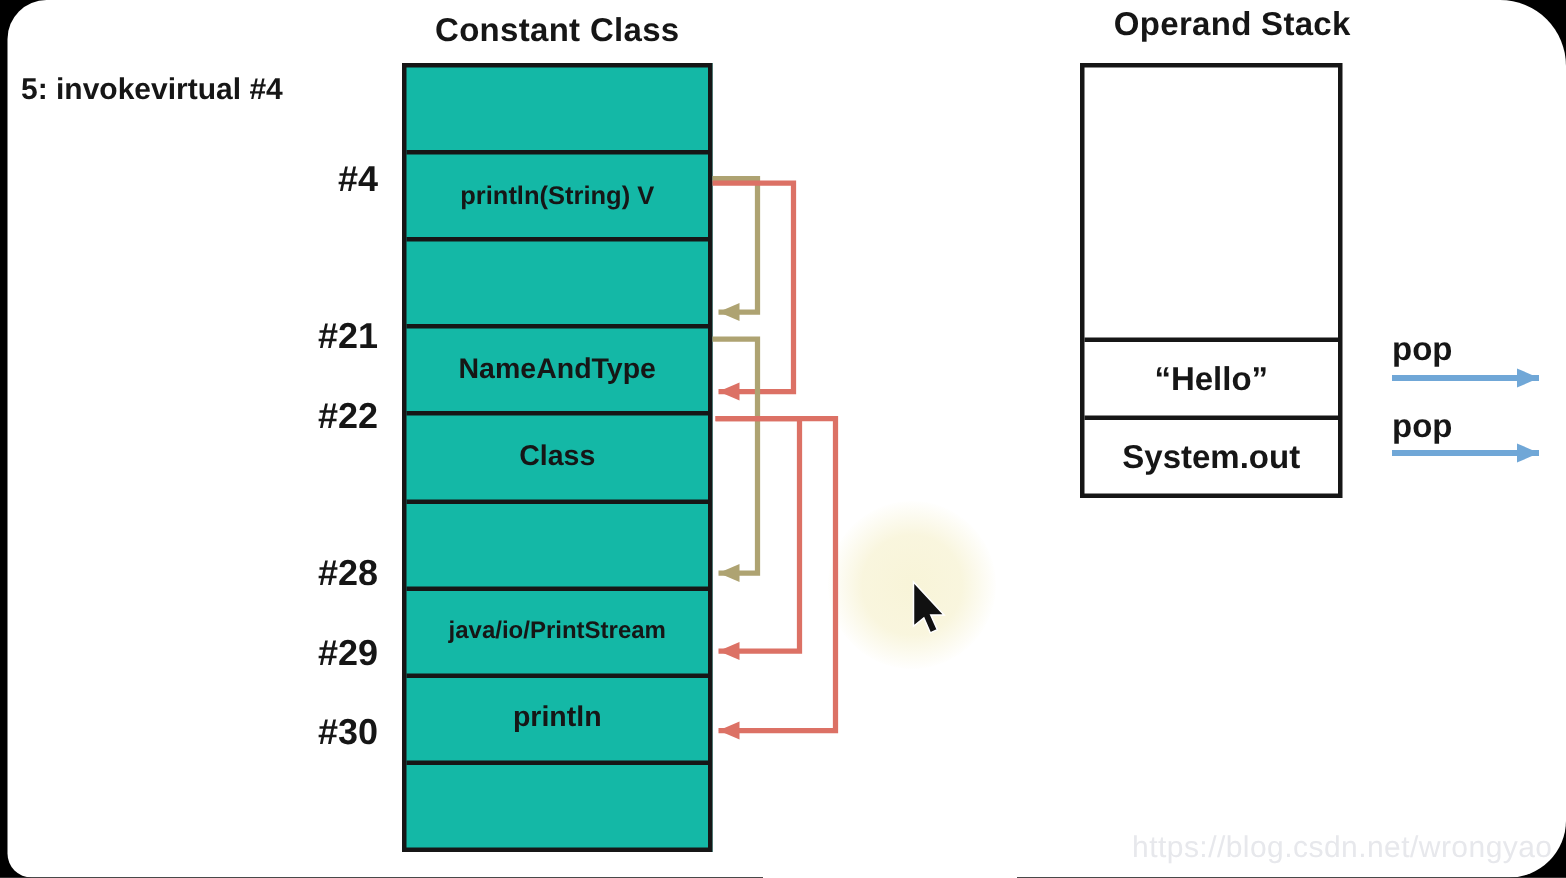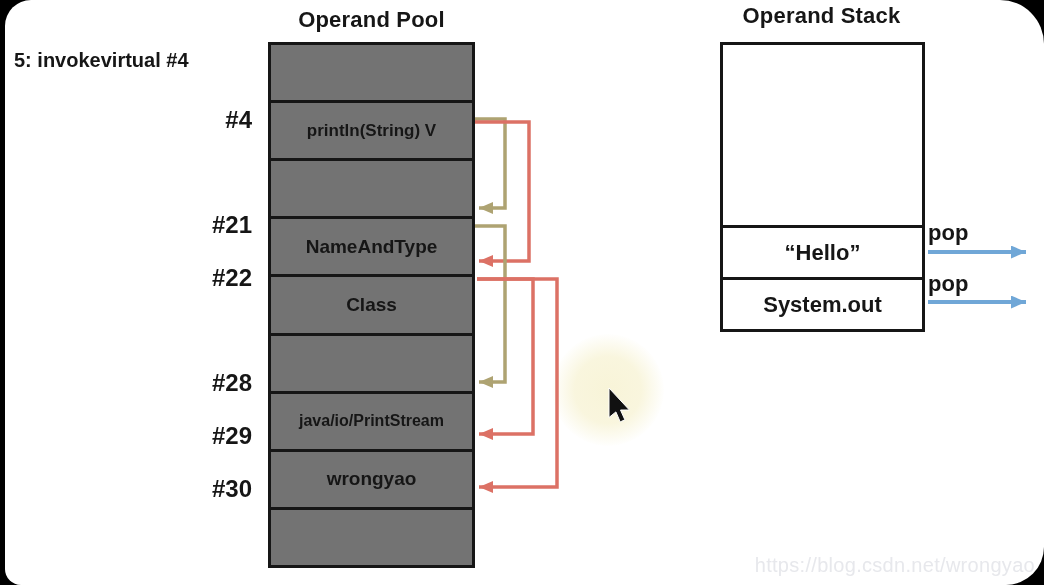--- a/index.html
+++ b/index.html
@@ -6,29 +6,29 @@
   .stage{position:relative;width:1044px;height:585px;background:var(--frame-bg,#000);overflow:hidden;
          font-family:"Liberation Sans","DejaVu Sans",sans-serif;color:var(--ink,#161616);}
   .slide{position:absolute;left:5px;top:0;right:0;bottom:0;background:var(--slide-bg,#fff);
          border-radius:26px 44px 38px 16px;}
   .title{position:absolute;font-weight:bold;font-size:22px;text-align:center;letter-spacing:.2px;}
   .cp-title{left:268px;width:207px;top:7px;}
   .os-title{left:714px;width:215px;top:3px;}
   .instruction{position:absolute;left:14px;top:49px;font-weight:bold;font-size:20px;}
   
   .pool{position:absolute;left:268px;top:42px;width:207px;height:526px;
-        border:3px solid var(--ink,#161616);box-sizing:border-box;display:flex;flex-direction:column;background:#737373;}
+        border:3px solid var(--ink,#161616);box-sizing:border-box;display:flex;flex-direction:column;background:#14b8a6;}
   .pool-row{flex:1;display:flex;align-items:center;justify-content:center;
             border-bottom:3px solid var(--ink,#161616);font-weight:bold;font-size:19px;box-sizing:border-box;}
   .pool-row:last-child{border-bottom:none;}
   .pool-row.fs17{font-size:17px;} .pool-row.fs16{font-size:16px;} .pool-row.fs15{font-size:15px;}
   .idx{position:absolute;left:140px;width:112px;height:30px;line-height:30px;text-align:right;
        font-weight:bold;font-size:24px;}
   
-  .stack{position:absolute;left:720px;top:42px;width:205px;height:290px;
+  .stack{position:absolute;left:720px;top:42px;width:175px;height:290px;
          border:3px solid var(--ink,#161616);box-sizing:border-box;display:flex;flex-direction:column;background:#fff;}
   .stack-spacer{flex:1;}
   .stack-row{height:52px;border-top:3px solid var(--ink,#161616);display:flex;align-items:center;
              justify-content:center;font-weight:bold;font-size:22px;box-sizing:border-box;}
   .pop{position:absolute;left:928px;width:86px;text-align:left;font-weight:bold;font-size:22px;}
   .pop1{top:220px;} .pop2{top:271px;}
   
   .overlay{position:absolute;left:0;top:0;width:1044px;height:585px;pointer-events:none;}
   .ln-olive{stroke:var(--olive-arrow,#aea372);stroke-width:3.5;fill:none;}
   .ln-red{stroke:var(--red-arrow,#dc7165);stroke-width:3.5;fill:none;}
@@ -39,39 +39,39 @@
   .watermark{position:absolute;right:9px;bottom:8px;font-size:20px;color:var(--watermark-text,#e7e8ec);letter-spacing:.3px;}
   .cursor-shape{fill:#111;stroke:#fff;stroke-width:1;}
 </style>
 </head>
 <body>
 
 <div class="stage">
   <div class="slide"></div>
 
   <div class="instruction">5: invokevirtual #4</div>
-  <div class="title cp-title">Operand Pool</div>
+  <div class="title cp-title">Constant Class</div>
   <div class="title os-title">Operand Stack</div>
 
   <div class="idx" style="top:105px">#4</div>
   <div class="idx" style="top:210px">#21</div>
   <div class="idx" style="top:263px">#22</div>
   <div class="idx" style="top:368px">#28</div>
   <div class="idx" style="top:421px">#29</div>
   <div class="idx" style="top:474px">#30</div>
 
   <div class="pool">
     <div class="pool-row"></div>
     <div class="pool-row fs17">println(String) V</div>
     <div class="pool-row"></div>
     <div class="pool-row">NameAndType</div>
     <div class="pool-row">Class</div>
     <div class="pool-row"></div>
     <div class="pool-row fs16">java/io/PrintStream</div>
-    <div class="pool-row">wrongyao</div>
+    <div class="pool-row">println</div>
     <div class="pool-row"></div>
   </div>
 
   <div class="stack">
     <div class="stack-spacer"></div>
     <div class="stack-row">“Hello”</div>
     <div class="stack-row">System.out</div>
   </div>
   <div class="pop pop1">pop</div>
   <div class="pop pop2">pop</div>

